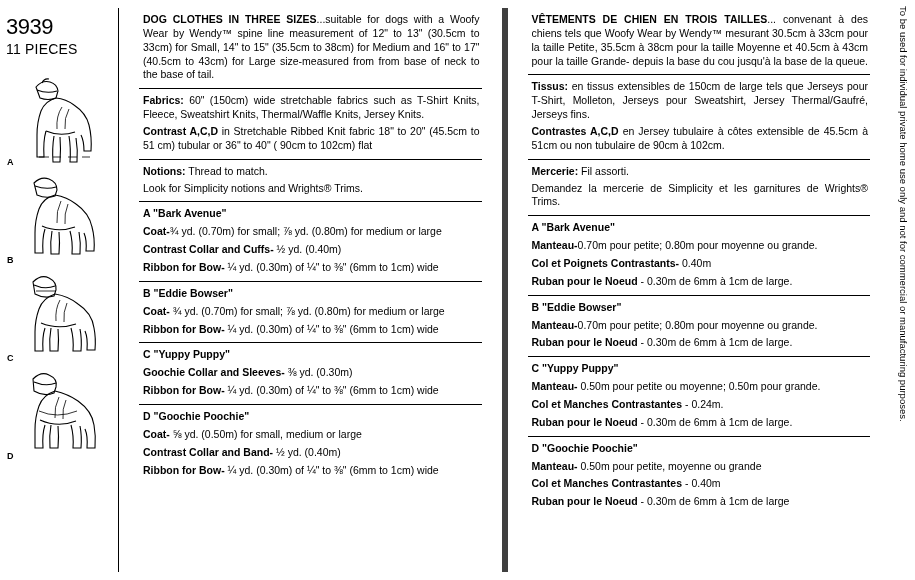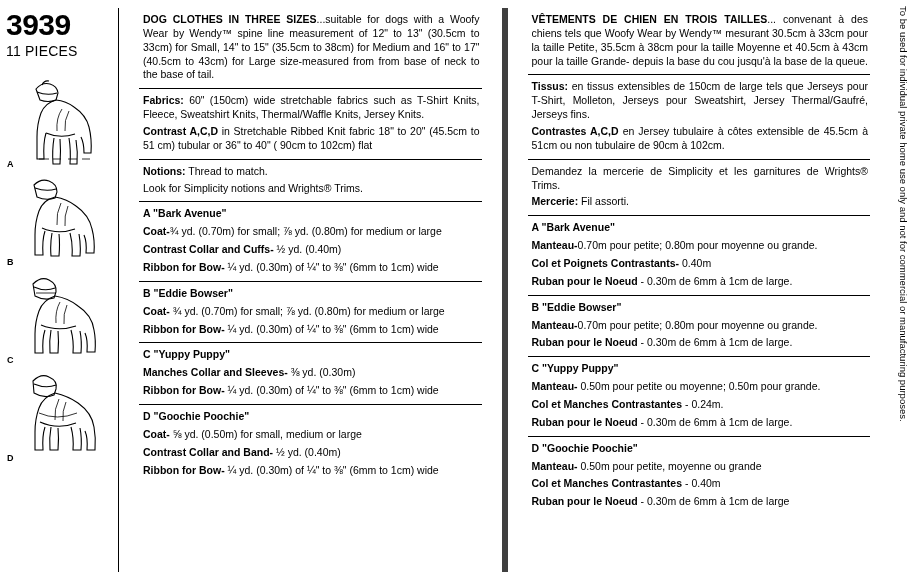--- a/index.html
+++ b/index.html
@@ -23,25 +23,25 @@
   }
 
   
   .leftcol {
     width: 118px;
     flex: 0 0 118px;
     padding-left: 6px;
   }
   .patnum {
     font-family: "Liberation Sans", sans-serif;
-    font-weight: bold;
-    font-size: 30px;
+    font-weight: normal;
+    font-size: 22px;
     letter-spacing: -0.5px;
     line-height: 1;
-    margin-top: 2px;
+    margin-top: 8px;
   }
   .pieces {
     font-size: 14px;
     margin-top: 3px;
     letter-spacing: 0.2px;
   }
   .views {
     margin-top: 16px;
   }
   .view {
@@ -217,21 +217,21 @@
       </div>
 
       <div class="block tight">
         <p class="hdr">B "Eddie Bowser"</p>
         <p><span class="b">Coat-</span><span> ¾ yd. (0.70m) for small; ⅞ yd. (0.80m) for medium or large</span></p>
         <p><span class="b">Ribbon for Bow-</span><span> ¼ yd. (0.30m) of ¼" to ⅜" (6mm to 1cm) wide</span></p>
       </div>
 
       <div class="block tight">
         <p class="hdr">C "Yuppy Puppy"</p>
-        <p><span class="b">Manches Collar and Sleeves-</span><span> ⅜ yd. (0.30m)</span></p>
+        <p><span class="b">Goochie Collar and Sleeves-</span><span> ⅜ yd. (0.30m)</span></p>
         <p><span class="b">Ribbon for Bow-</span><span> ¼ yd. (0.30m) of ¼" to ⅜" (6mm to 1cm) wide</span></p>
       </div>
 
       <div class="block tight last">
         <p class="hdr">D "Goochie Poochie"</p>
         <p><span class="b">Coat-</span><span> ⅝ yd. (0.50m) for small, medium or large</span></p>
         <p><span class="b">Contrast Collar and Band-</span><span> ½ yd. (0.40m)</span></p>
         <p><span class="b">Ribbon for Bow-</span><span> ¼ yd. (0.30m) of ¼" to ⅜" (6mm to 1cm) wide</span></p>
       </div>
 
@@ -242,22 +242,22 @@
       <div class="block">
         <p><span class="b">VÊTEMENTS DE CHIEN EN TROIS TAILLES</span><span>... convenant à des chiens tels que Woofy Wear by Wendy™ mesurant 30.5cm à 33cm pour la taille Petite, 35.5cm à 38cm pour la taille Moyenne et 40.5cm à 43cm pour la taille Grande- depuis la base du cou jusqu'à la base de la queue.</span></p>
       </div>
 
       <div class="block">
         <p><span class="b">Tissus:</span><span> en tissus extensibles de 150cm de large tels que Jerseys pour T-Shirt, Molleton, Jerseys pour Sweatshirt, Jersey Thermal/Gaufré, Jerseys fins.</span></p>
         <p><span class="b">Contrastes A,C,D</span><span> en Jersey tubulaire à côtes extensible de 45.5cm à 51cm ou non tubulaire de 90cm à 102cm.</span></p>
       </div>
 
       <div class="block">
+        <p><span class="b">Mercerie:</span><span> Fil assorti.</span></p>
         <p>Demandez la mercerie de Simplicity et les garnitures de Wrights® Trims.</p>
-        <p><span class="b">Mercerie:</span><span> Fil assorti.</span></p>
       </div>
 
       <div class="block tight">
         <p class="hdr">A "Bark Avenue"</p>
         <p><span class="b">Manteau-</span><span>0.70m pour petite; 0.80m pour moyenne ou grande.</span></p>
         <p><span class="b">Col et Poignets Contrastants-</span><span> 0.40m</span></p>
         <p><span class="b">Ruban pour le Noeud</span><span> - 0.30m de 6mm à 1cm de large.</span></p>
       </div>
 
       <div class="block tight">

